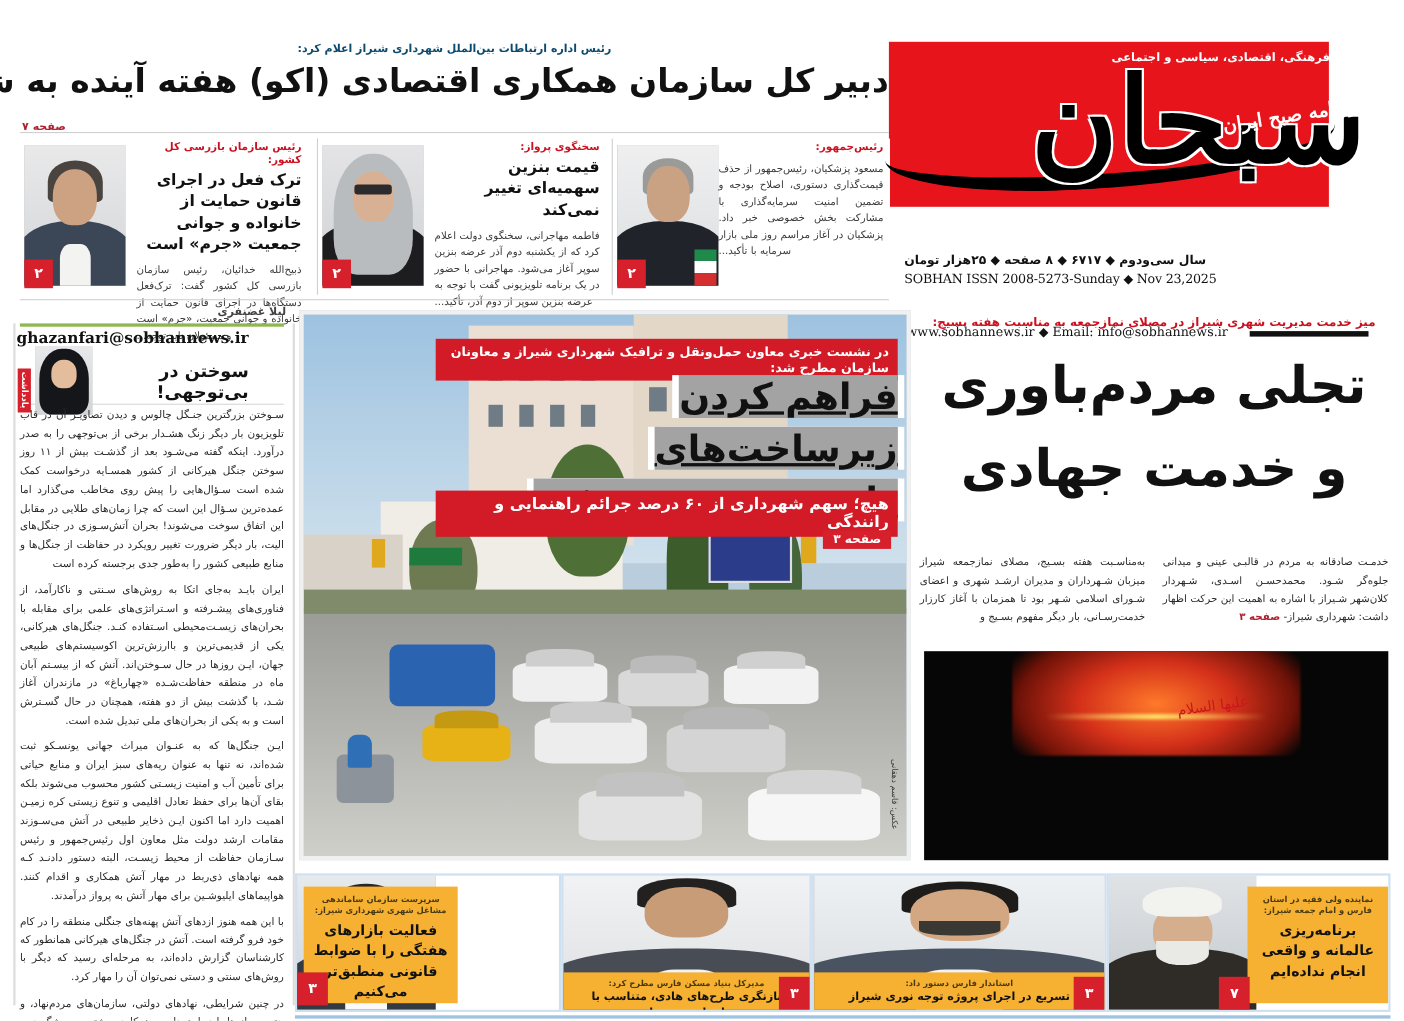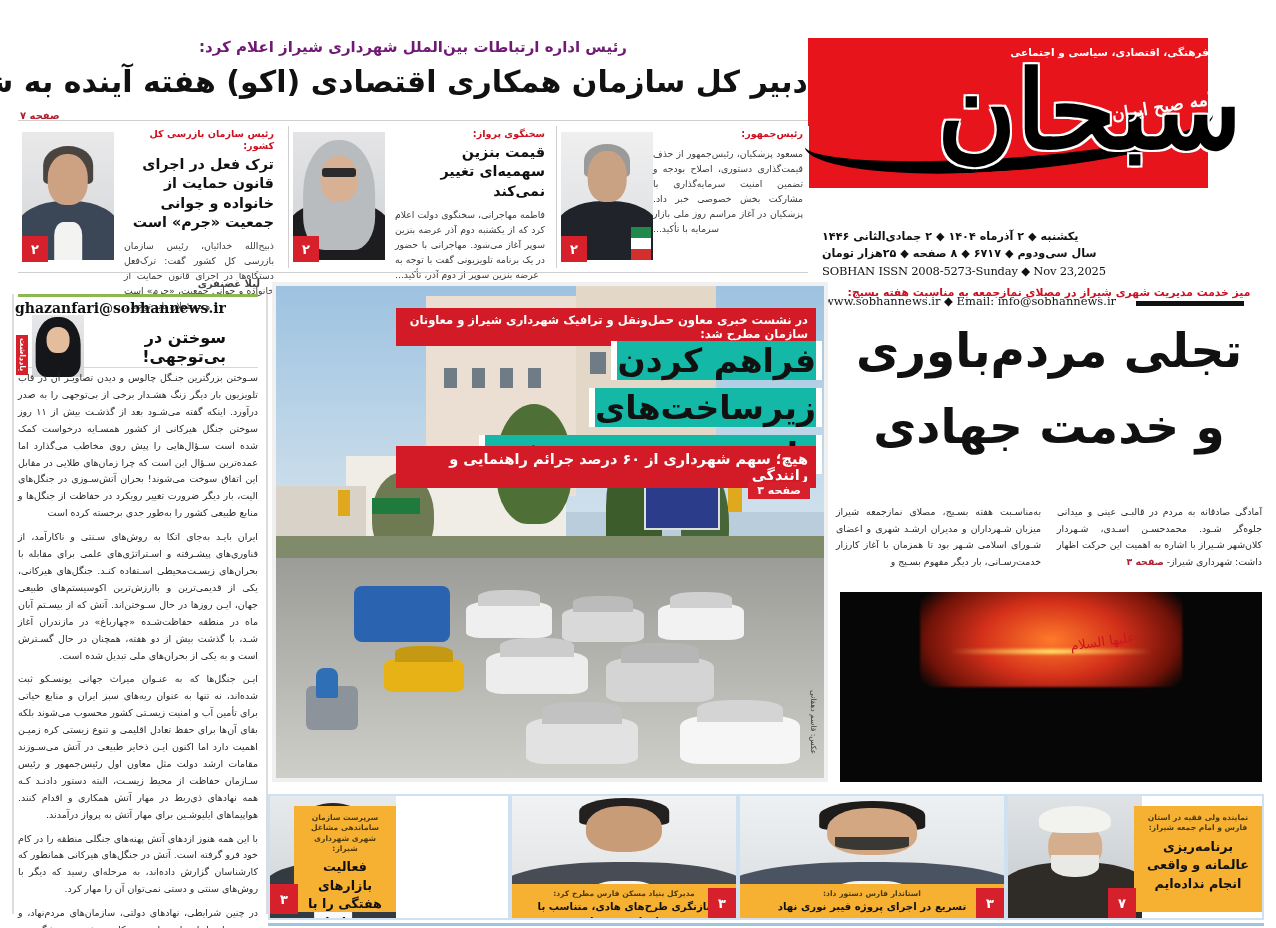--- a/index.html
+++ b/index.html
@@ -7,21 +7,21 @@
   body{
     width:1276px;height:928px;background:#ffffff;
     font-family:"DejaVu Sans","Liberation Sans",sans-serif;
     overflow:hidden;position:relative;
   }
   .page{position:relative;width:1276px;height:928px;background:#fff;}
 
   
   .lead-zone{position:absolute;left:18px;top:38px;width:790px;height:95px;text-align:center;}
   .lead-kicker{
-    color:#701a75;font-size:15px;font-weight:bold;line-height:1.3;
+    color:#0c4a6e;font-size:10px;font-weight:bold;line-height:1.3;
     letter-spacing:-0.2px;margin-bottom:6px;
   }
   .lead-title{
     color:#111;font-size:30px;font-weight:bold;line-height:1.18;
     letter-spacing:-0.8px;white-space:nowrap;
   }
   .lead-page{
     position:absolute;right:auto;left:2px;top:72px;
     color:#b02030;font-size:10px;font-weight:bold;
   }
@@ -163,22 +163,22 @@
     position:absolute;right:8px;top:22px;width:420px;background:#d21b26;
     color:#fff;font-size:11.5px;font-weight:bold;padding:5px 8px;
     box-sizing:border-box;text-align:right;letter-spacing:-0.3px;z-index:8;
   }
   .hero-title{
     position:absolute;right:8px;top:52px;width:420px;z-index:8;text-align:right;
     color:#111;font-size:33px;font-weight:bold;line-height:1.42;
     letter-spacing:-1px;
   }
   .hero-title span{
-    background:#14b8a6;box-shadow:6px 0 0 #fff,-6px 0 0 #fff;
-    -webkit-box-decoration-break:clone;box-decoration-break:clone;
+    background:#a3a3a3;box-shadow:6px 0 0 #fff,-6px 0 0 #fff;
+    -webkit-box-decoration-break:clone;box-decoration-break:clone;text-decoration:underline;
   }
   .hero-sub{
     position:absolute;right:8px;top:160px;width:420px;background:#d21b26;
     color:#fff;font-size:14.5px;font-weight:bold;padding:5px 8px;
     box-sizing:border-box;text-align:right;letter-spacing:-0.4px;z-index:8;
   }
   .hero-page{
     position:absolute;right:14px;top:196px;background:#d6202c;color:#fff;
     font-size:11px;font-weight:bold;padding:2px 9px;z-index:9;
   }
@@ -278,21 +278,20 @@
     <div class="lead-page">صفحه ۷</div>
   </div>
 
   <div class="masthead">
     <div class="mast-red"></div>
     <div class="mast-swoosh"></div>
     <div class="mast-desc">روزنامه فرهنگی، اقتصادی، سیاسی و اجتماعی</div>
     <div class="mast-sub">روزنامه صبح ایران</div>
     <div class="mast-logo">سبحان</div>
     <div class="mast-info">
-      <div>یکشنبه ◆ ۲ آذرماه ۱۴۰۴ ◆ ۲ جمادی‌الثانی ۱۴۴۶</div>
       <div>سال سی‌ودوم ◆ ۶۷۱۷ ◆ ۸ صفحه ◆ ۲۵هزار تومان</div>
       <div class="issn">SOBHAN ISSN 2008-5273-Sunday ◆ Nov 23,2025</div>
     </div>
     <div class="mast-rule2"></div>
     <div class="mast-web">www.sobhannews.ir ◆ Email: info@sobhannews.ir</div>
     <div class="mast-rule"></div>
   </div>
 
   <div class="divider-h" style="top:120px;"></div>
 
@@ -444,21 +443,21 @@
 
   <div class="rmain">
     <div class="rm-kicker">میز خدمت مدیریت شهری شیراز در مصلای نمازجمعه به مناسبت هفته بسیج:</div>
     <div class="rm-title">
       <div>تجلی مردم‌باوری</div>
       <div>و خدمت جهادی</div>
     </div>
     <div class="rm-body">
       <div class="rm-col">به‌مناسـبت هفته بسـیج، مصلای نمازجمعه شیراز میزبان شـهرداران و مدیران ارشـد شهری و اعضای شـورای اسلامی شـهر بود تا همزمان با آغاز کارزار خدمت‌رسـانی، بار دیگر مفهوم بسـیج و</div>
       <div class="rm-col">
-        <span>آمادگی صادقانه به مردم در قالبـی عینی و میدانی جلوه‌گر شـود. محمدحسـن اسـدی، شـهردار کلان‌شهر شـیراز با اشاره به اهمیت این حرکت اظهار داشت: شهرداری شیراز-</span>
+        <span>خدمـت صادقانه به مردم در قالبـی عینی و میدانی جلوه‌گر شـود. محمدحسـن اسـدی، شـهردار کلان‌شهر شـیراز با اشاره به اهمیت این حرکت اظهار داشت: شهرداری شیراز-</span>
         <span class="rm-more">صفحه ۳</span>
       </div>
     </div>
   </div>
 
   <div class="banner">
     <div class="bn-glow"></div>
     <div class="bn-streak"></div>
     <div class="bn-small">علیها السلام</div>
   </div>
@@ -488,21 +487,21 @@
           <div class="f-bg" style="background:linear-gradient(#eef1f3,#d7dce0);"></div>
           <div class="f-suit" style="background:#4a5361;"></div>
           <div class="f-shirt"></div>
           <div class="f-hair" style="top:4%;width:40%;height:24%;background:#1d1c1a;"></div>
           <div class="f-head" style="top:10%;width:34%;height:38%;background:#d3a782;"></div>
           <div style="position:absolute;left:36%;top:34%;width:28%;height:10%;background:#3a3833;border-radius:0 0 40% 40%;"></div>
         </div>
       </div>
       <div class="sb-panel bottom">
         <div class="sb-kicker">استاندار فارس دستور داد:</div>
-        <div class="sb-title">تسریع در اجرای پروژه فیبر نوری نهاد</div>
+        <div class="sb-title">تسریع در اجرای پروژه توجه نوری شیراز</div>
       </div>
       <div class="sb-badge" style="right:0;bottom:0;">۳</div>
     </div>
 
     <div class="sbox w3">
       <div class="sb-photo">
         <div class="face">
           <div class="f-bg" style="background:linear-gradient(#f1f2f3,#dcdfe2);"></div>
           <div class="f-suit" style="background:#474c55;"></div>
           <div class="f-shirt"></div>
@@ -521,21 +520,21 @@
     <div class="sbox w4">
       <div class="sb-photo" style="width:126px;left:0;">
         <div class="face">
           <div class="f-bg" style="background:linear-gradient(#e7eaec,#cfd3d6);"></div>
           <div class="f-suit" style="background:#343a42;"></div>
           <div class="f-shirt" style="background:#fafafa;"></div>
           <div class="f-hair" style="top:6%;width:42%;height:20%;background:#2a2724;"></div>
           <div class="f-head" style="top:11%;width:36%;height:38%;background:#cfa481;"></div>
         </div>
       </div>
-      <div class="sb-panel right" style="right:auto;left:24px;width:102px;">
+      <div class="sb-panel right" style="right:auto;left:6px;width:140px;">
         <div class="sb-kicker">سرپرست سازمان ساماندهی مشاغل شهری شهرداری شیراز:</div>
         <div class="sb-title">فعالیت بازارهای هفتگی را با ضوابط قانونی منطبق‌تر می‌کنیم</div>
       </div>
       <div class="sb-badge" style="left:0;bottom:4px;">۳</div>
     </div>
 
   </div>
   <div class="bottom-rule"></div>
 
 </div>

